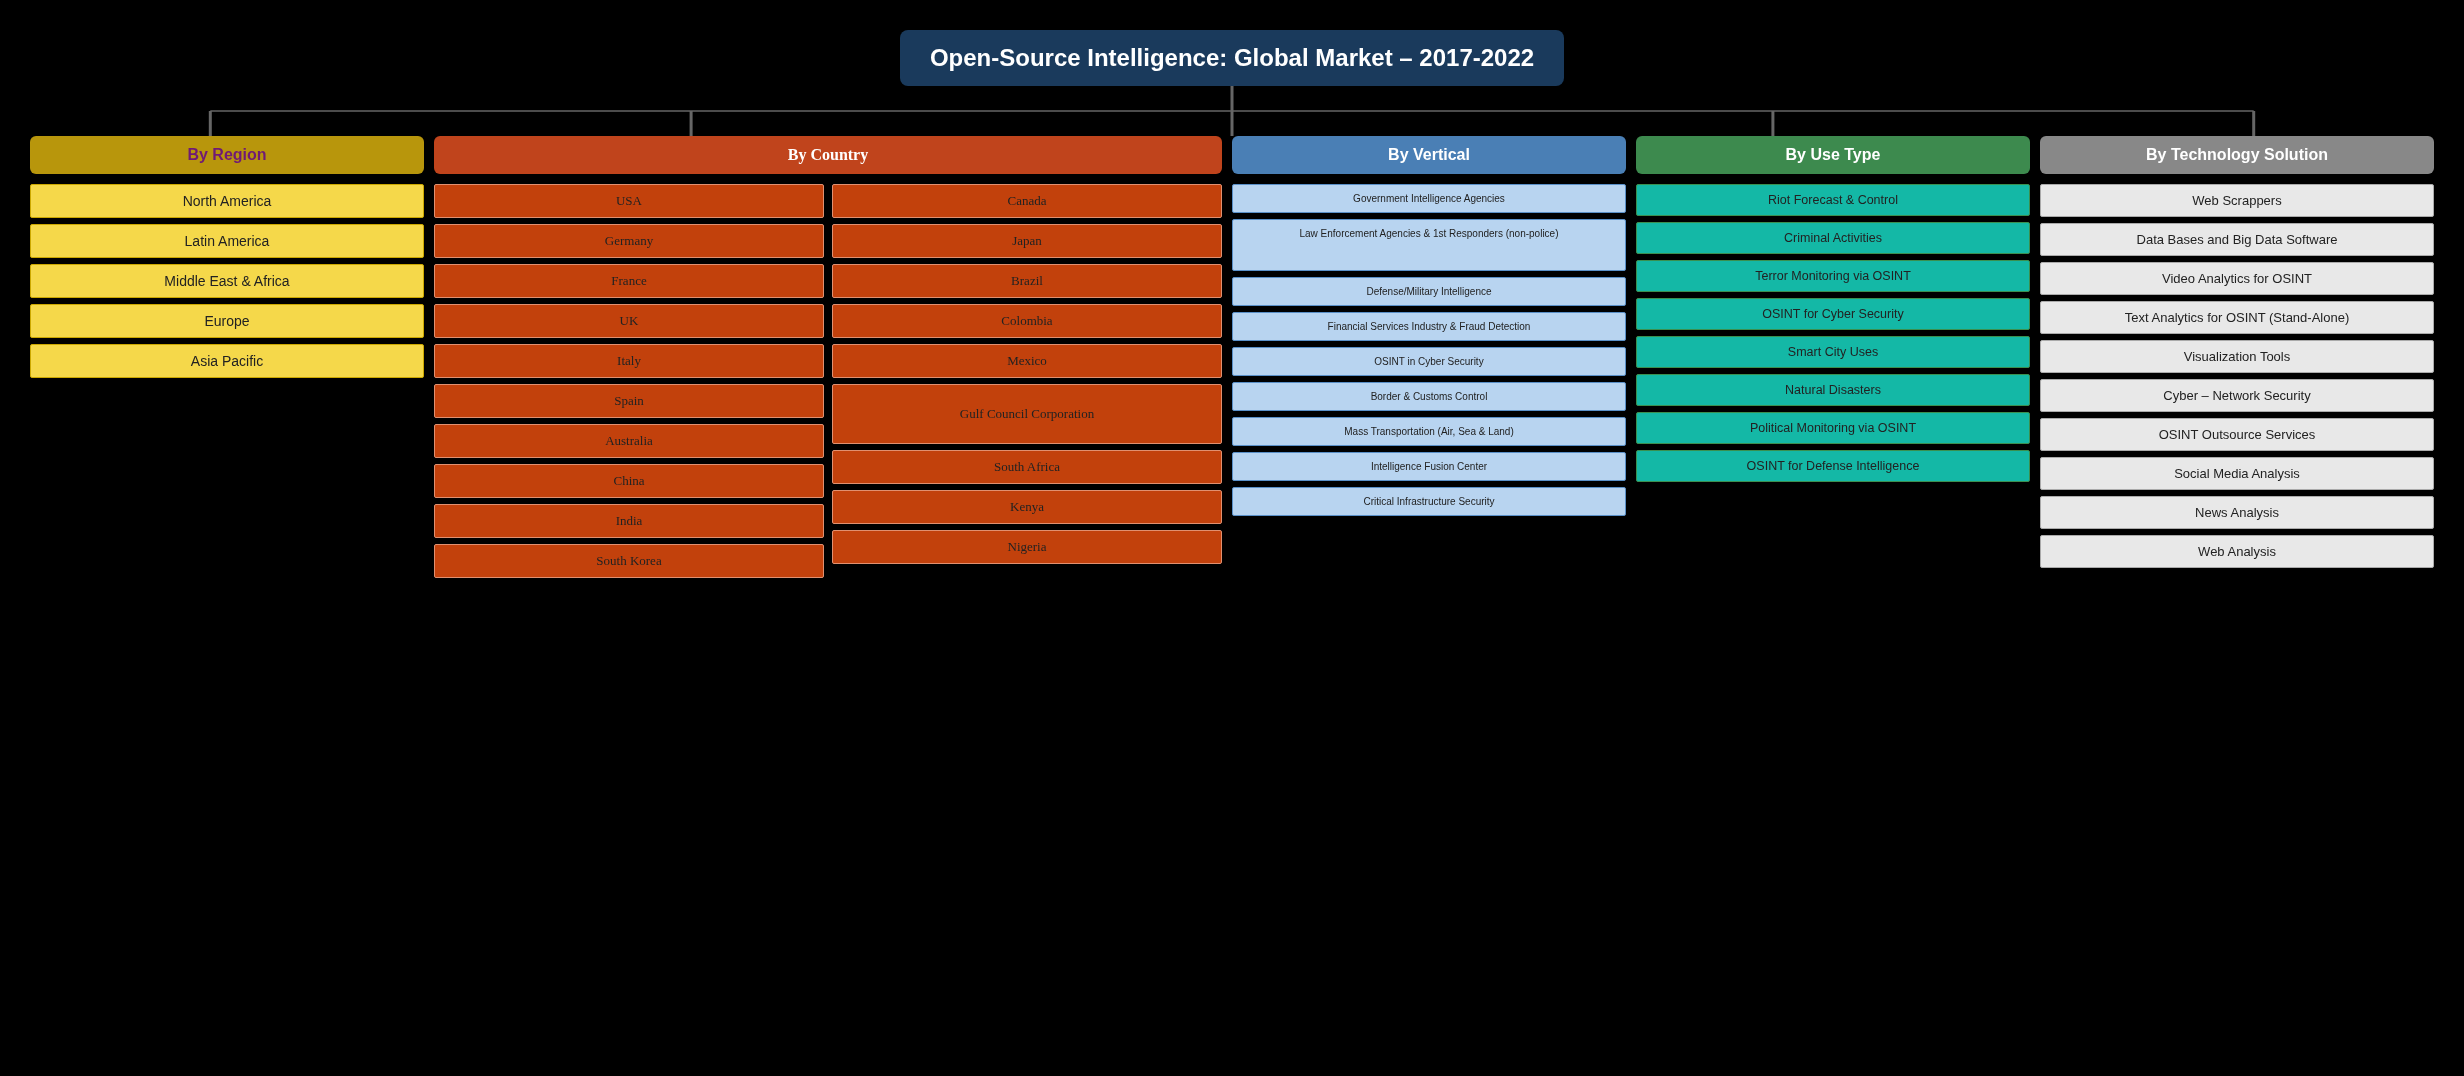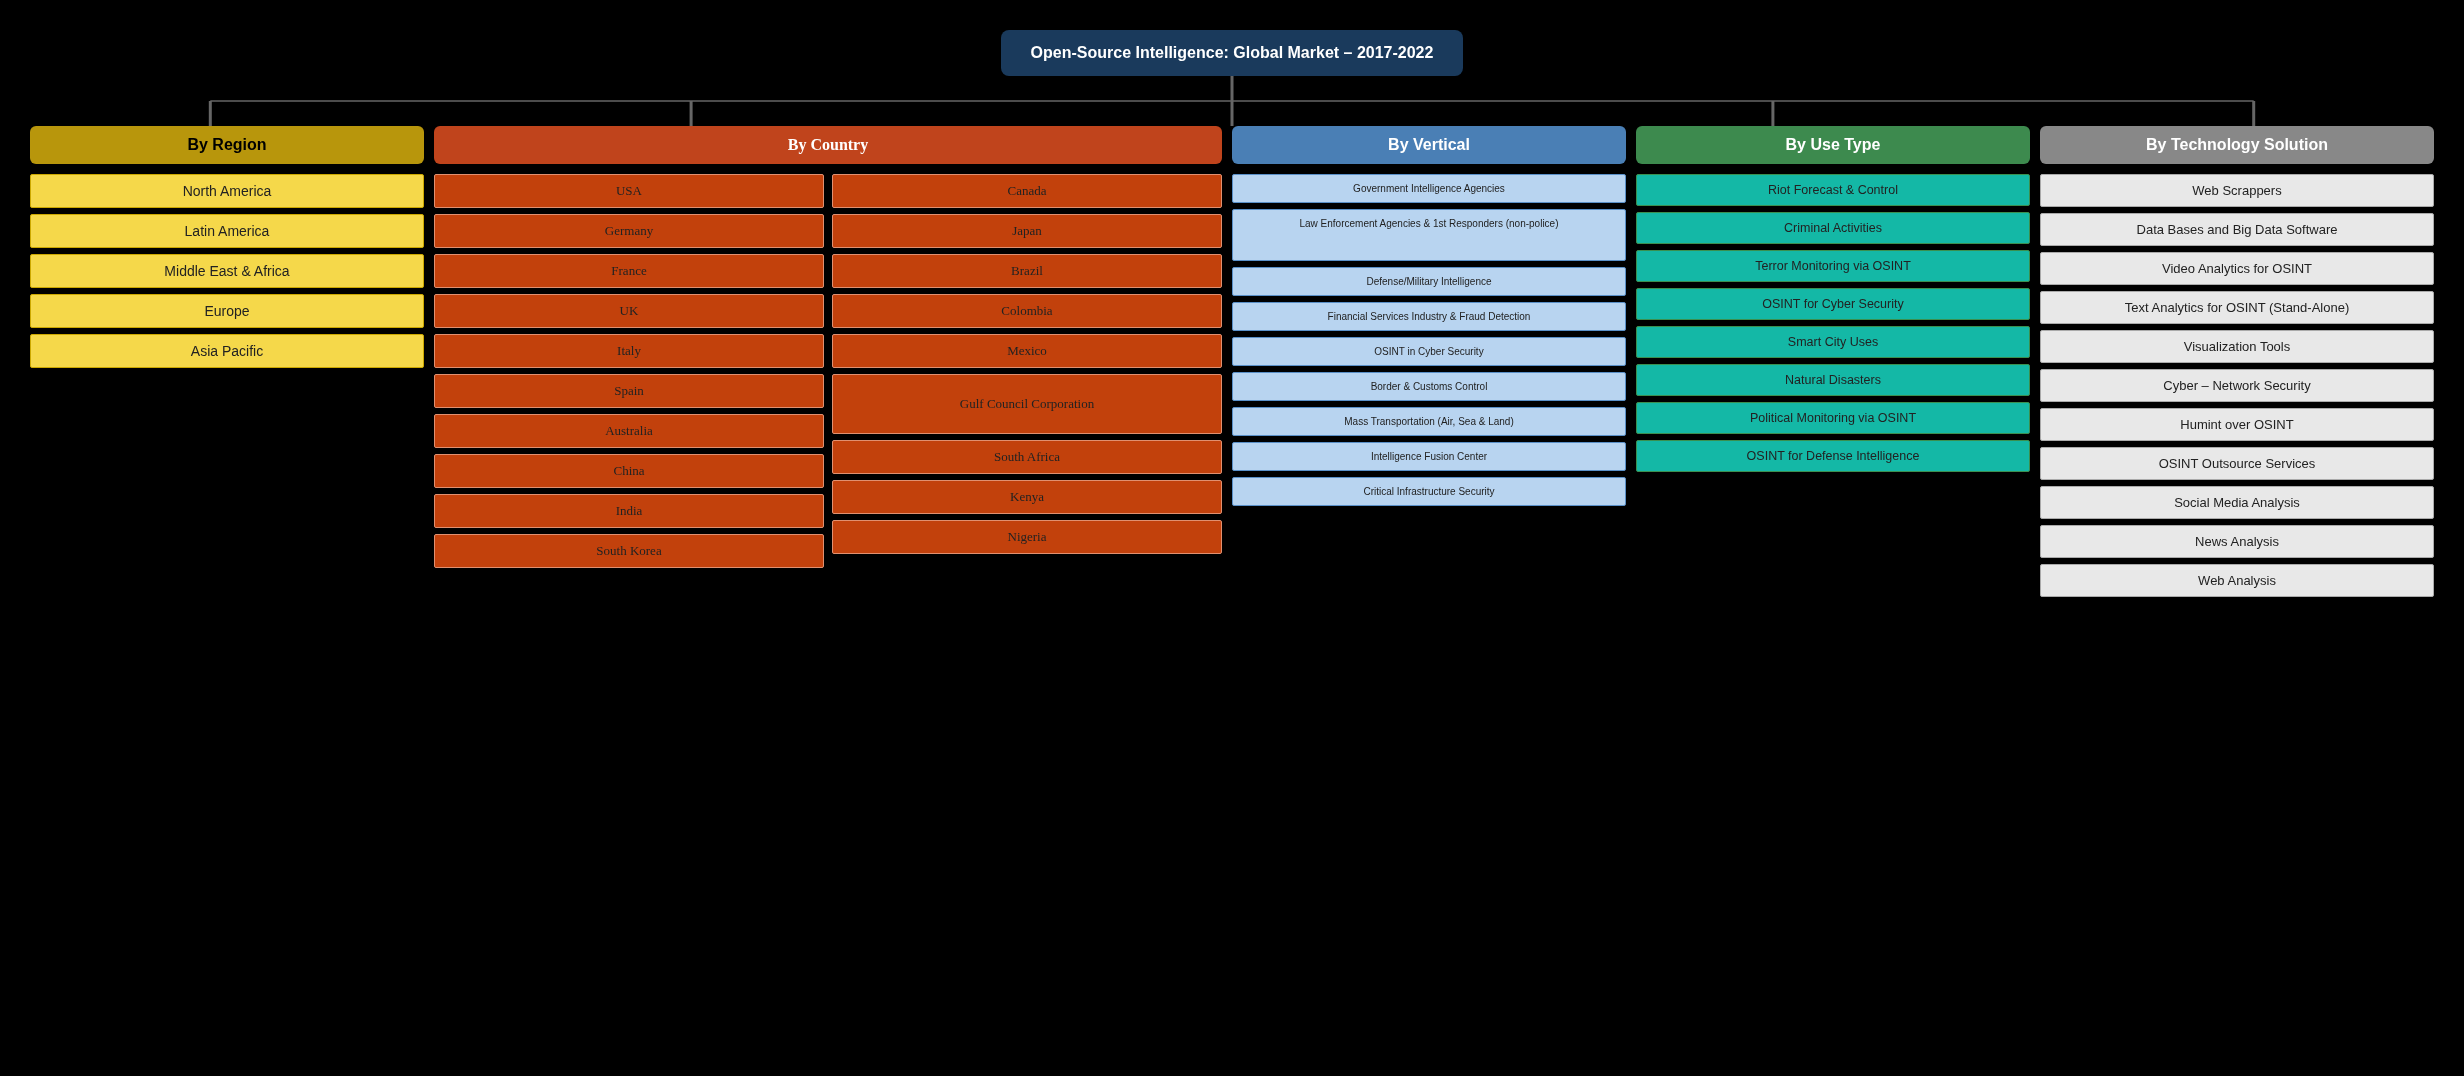--- a/index.html
+++ b/index.html
@@ -10,21 +10,21 @@
       min-width: 1200px;
     }
     .chart-container {
       background: #000;
       padding: 10px;
     }
     .title-box {
       background: #1a3a5c;
       color: #fff;
       font-weight: bold;
-      font-size: 16px;
+      font-size: 24px;
       text-align: center;
       padding: 14px 30px;
       border-radius: 8px;
       margin: 0 auto 0 auto;
       max-width: 820px;
       position: relative;
     }
     .columns-wrapper {
       display: flex;
       gap: 10px;
@@ -40,21 +40,21 @@
     }
     .col-header {
       width: 100%;
       text-align: center;
       font-weight: bold;
       font-size: 16px;
       padding: 10px 8px;
       border-radius: 6px;
       margin-bottom: 4px;
     }
-    .col-header.region { background: #b8960c; color: #000000; }
+    .col-header.region { background: #b8960c; color: #701a75; }
     .col-header.country { background: #c0441c; color: #fff; }
     .col-header.vertical { background: #4a7fb5; color: #fff; }
     .col-header.usetype { background: #3d8a4e; color: #fff; }
     .col-header.techsol { background: #888; color: #fff; }
 
     .cell {
       width: 100%;
       text-align: center;
       font-size: 13px;
       padding: 8px 6px;
@@ -170,21 +170,20 @@
     </div>
 
     <div class="column">
       <div class="col-header techsol">By Technology Solution</div>
       <div class="cell techsol-cell">Web Scrappers</div>
       <div class="cell techsol-cell">Data Bases and Big Data Software</div>
       <div class="cell techsol-cell">Video Analytics for OSINT</div>
       <div class="cell techsol-cell">Text Analytics for OSINT (Stand-Alone)</div>
       <div class="cell techsol-cell">Visualization Tools</div>
       <div class="cell techsol-cell">Cyber – Network Security</div>
-      <div class="cell techsol-cell">Humint over OSINT</div>
       <div class="cell techsol-cell">OSINT Outsource Services</div>
       <div class="cell techsol-cell">Social Media Analysis</div>
       <div class="cell techsol-cell">News Analysis</div>
       <div class="cell techsol-cell">Web Analysis</div>
     </div>
 
   </div>
 </div>
 
 </body></html>

